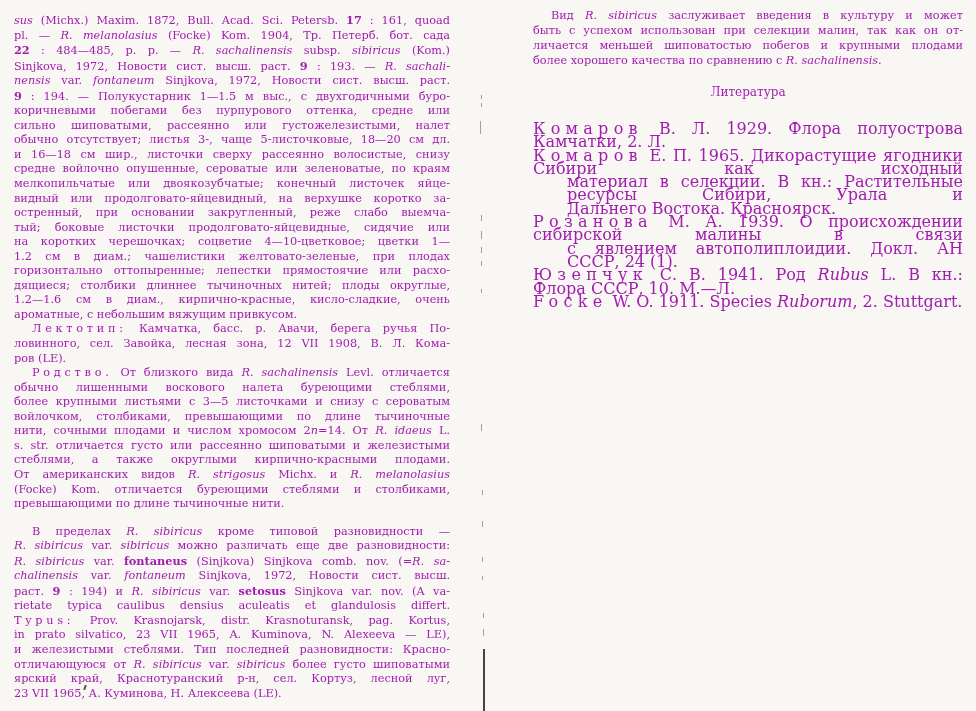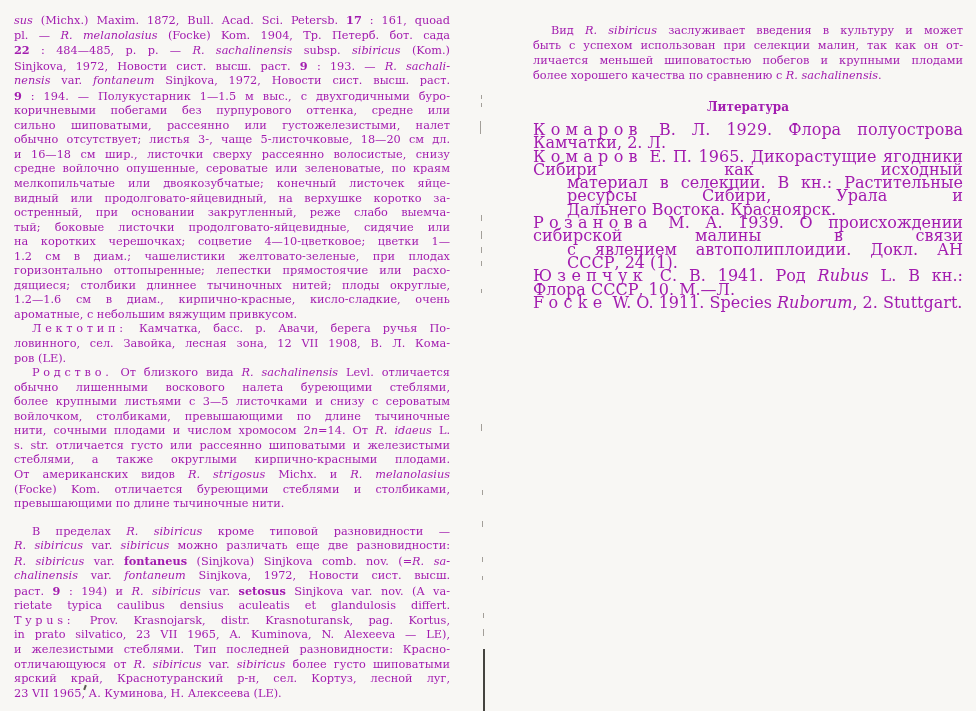--- a/index.html
+++ b/index.html
@@ -5,31 +5,31 @@
   html,body{margin:0;padding:0;background:#e9e8e5;}
   .page{
     position:relative;width:976px;height:711px;overflow:hidden;
     background:#f8f7f4;
     font-family:"DejaVu Serif","Liberation Serif",serif;
     color:#a21caf;
     -webkit-font-smoothing:antialiased;
   }
   .col{position:absolute;}
   #left-col{left:14px;top:13px;width:436px;font-size:11.3px;line-height:14.55px;}
-  #right-col{left:533px;top:23px;width:430px;font-size:11.3px;line-height:15px;}
+  #right-col{left:533px;top:8px;width:430px;font-size:11.3px;line-height:15px;}
   .line{text-align:justify;text-align-last:justify;-moz-text-align-last:justify;}
   .line.last{text-align-last:left;-moz-text-align-last:left;}
   .line.indent{padding-left:18px;}
   .line.hang{padding-left:34px;}
   .block{margin:0;}
   .block.gap{margin-top:13px;}
   .s-i{font-style:italic;}
   .s-b{font-weight:700;}
   .s-sp{letter-spacing:0.33em;}
-  #lit-heading{margin-top:17px;margin-bottom:8px;text-align:center;font-weight:700;font-size:12px;}
+  #lit-heading{margin-top:17px;margin-bottom:22px;text-align:center;font-weight:400;font-size:12px;}
   #refs{font-size:16px;line-height:13.3px;}
   #page-number{position:absolute;left:16px;top:723px;font-size:12.5px;}
   .gutter-dash{position:absolute;width:1px;background:#a39f99;}
   .gutter-line{position:absolute;left:483px;top:649px;width:2px;height:62px;background:#45443f;}
   .speck{position:absolute;left:84px;top:685px;width:2px;height:5px;background:#5a574f;transform:rotate(20deg);}
 </style>
 </head>
 <body>
 
 <div class="page">

